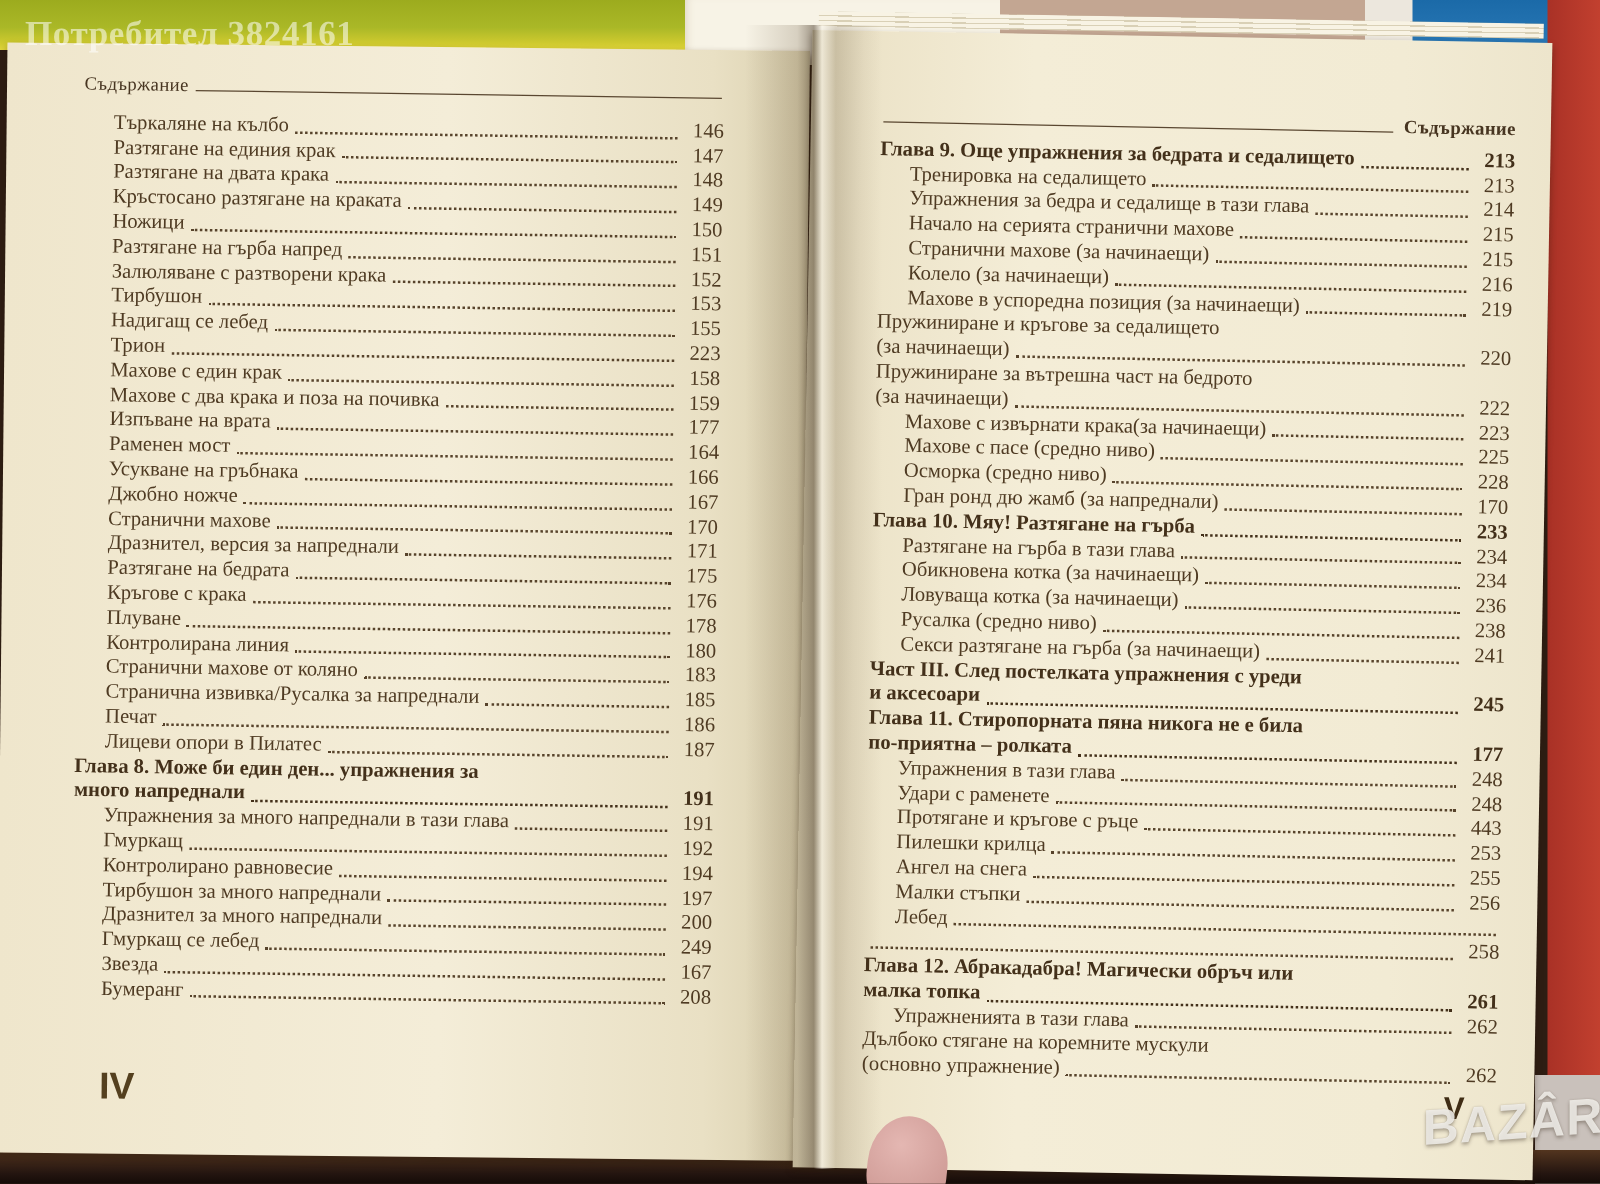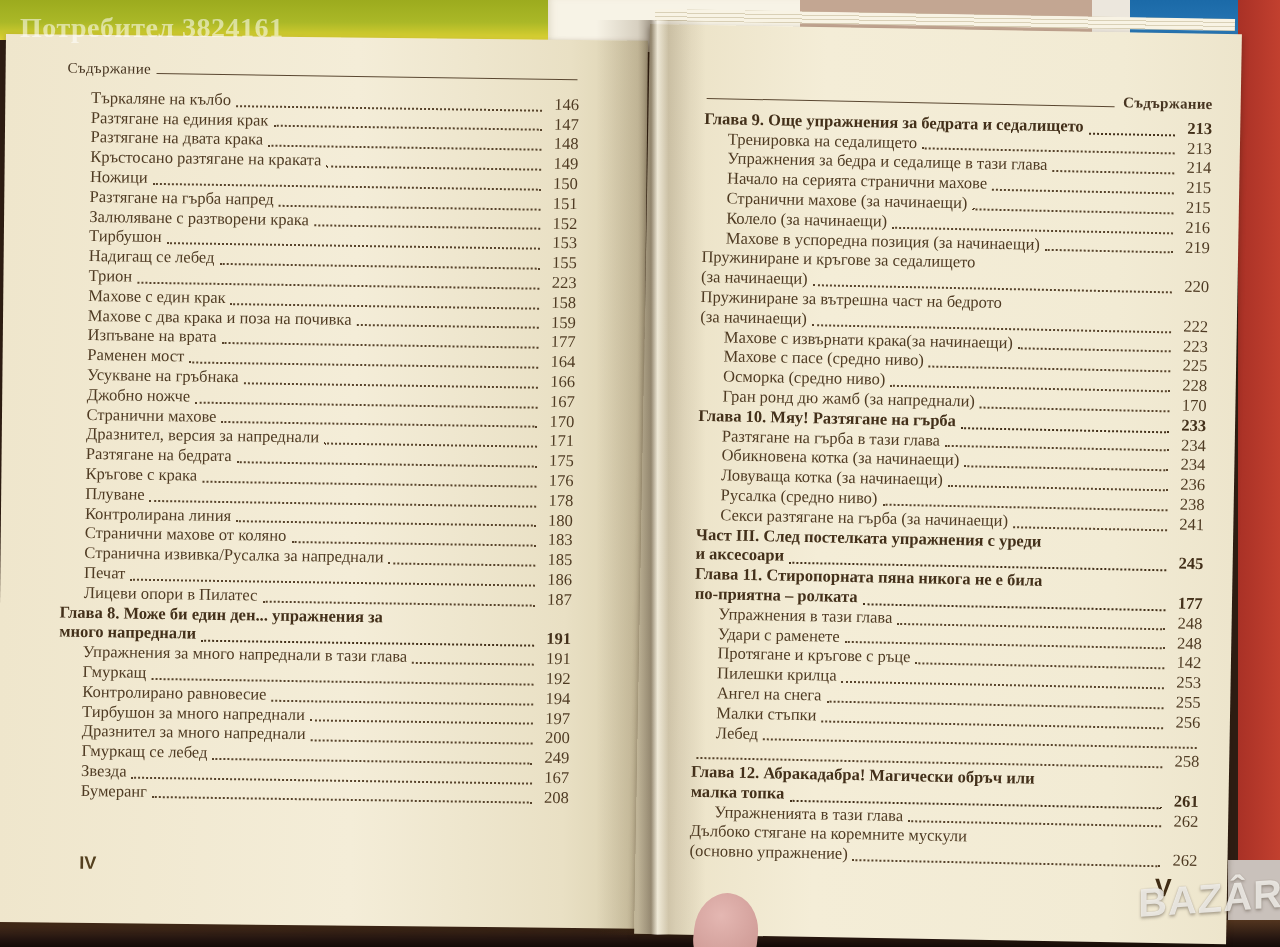--- a/index.html
+++ b/index.html
@@ -54,21 +54,21 @@
   .entry:not(.heading) .plain{margin-left:-24px;}
   .row{display:flex;align-items:baseline;}
   .entry:not(.heading) .row.controw{margin-left:-24px;}
   .row .t{white-space:nowrap;}
   .row .leader{flex:1;border-bottom:2.2px dotted #57432b;margin:0 3px 3px 5px;align-self:flex-end;min-width:12px;}
   .entry.heading .row .leader{border-bottom:2.8px dotted #43301a;margin-bottom:2px;}
   .row .pg{min-width:34px;text-align:right;white-space:nowrap;}
 
   .folio{position:absolute;font-family:"Liberation Sans","DejaVu Sans",sans-serif;
          font-weight:bold;color:#54401f;}
-  .folio-left{left:82px;top:818px;font-size:18px;}
+  .folio-left{left:82px;top:818px;font-size:30px;}
   .folio-right{left:520px;top:840px;font-size:25px;color:#3f2c14;}
 
   
   .user-mark{position:absolute;left:20px;top:12px;z-index:7;
      font-family:Liberation Serif, serif;font-weight:bold;font-size:28px;
      color:rgba(255,255,255,.55);letter-spacing:.5px;text-align:right;}
   .site-mark{position:absolute;left:1138px;top:876px;z-index:7;
      font-family:"Liberation Sans","DejaVu Sans",sans-serif;font-weight:900;font-size:40px;
      color:rgba(251,250,246,.8);transform:rotate(-4deg) skewX(-4deg);letter-spacing:1px;
      text-shadow:0 2px 3px rgba(96,84,72,.45),0 0 1px rgba(120,105,90,.5);}
@@ -513,21 +513,21 @@
           <div class="row">
             <span class="t">Удари с раменете</span>
             <span class="leader"></span>
             <span class="pg">248</span>
           </div>
         </div>
         <div class="entry">
           <div class="row">
             <span class="t">Протягане и кръгове с ръце</span>
             <span class="leader"></span>
-            <span class="pg">142</span>
+            <span class="pg">443</span>
           </div>
         </div>
         <div class="entry">
           <div class="row">
             <span class="t">Пилешки крилца</span>
             <span class="leader"></span>
             <span class="pg">253</span>
           </div>
         </div>
         <div class="entry">

